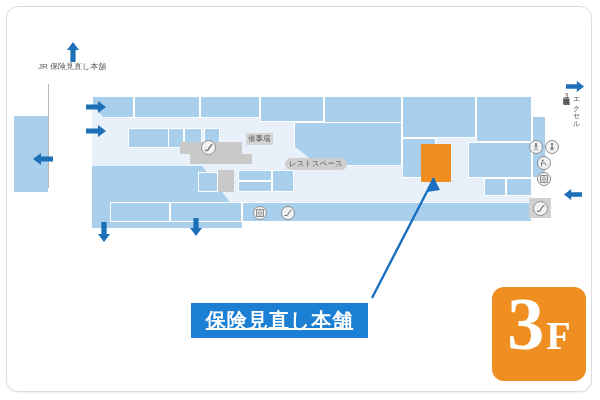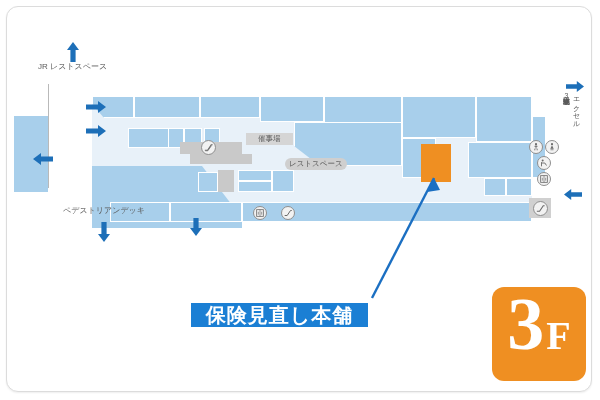--- a/index.html
+++ b/index.html
@@ -80,21 +80,21 @@
     font-size: 7.5px;
     padding: 1px 4px;
     border-radius: 7px;
     white-space: nowrap;
   }
   .pill-plain {
     position: absolute;
     background: #d5d5d5;
     color: #555555;
     font-size: 7.5px;
-    padding: 1px 12px;
+    padding: 1px 2px;
     white-space: nowrap;
   }
 
   
   .ficon {
     position: absolute;
     border-radius: 50%;
     border: 1px solid #8e8e8e;
     background: #f2f2f2;
     color: #6b6b6b;
@@ -327,34 +327,33 @@
         <path d="M20 7 L12 13 L12 9.6 L0 9.6 L0 4.4 L12 4.4 L12 1 Z" fill="#1d6fb8"></path>
       </svg>
     </div>
 
     <div class="arrow" style="left:564px;top:188px;">
       <svg width="18" height="13" viewBox="0 0 20 14">
         <path d="M0 7 L8 1 L8 4.4 L20 4.4 L20 9.6 L8 9.6 L8 13 Z" fill="#1d6fb8"></path>
       </svg>
     </div>
 
-    <div class="lbl" style="left:38px;top:62px;">JR レストスペース</div>
-
-    <div class="lbl lbl-center" style="left:40px;top:206px;width:128px;">ペデストリアンデッキ</div>
+    <div class="lbl" style="left:38px;top:62px;">JR 保険見直し本舗</div>
+
 
     <div class="lbl-vert" style="left:572px;top:92px;height:90px;">エクセル</div>
     <div class="lbl-vert" style="left:562px;top:92px;height:92px;">南口立体駐車場3F</div>
   </div>
 
   <svg class="abs" style="left:0;top:0;width:600px;height:400px;pointer-events:none;">
     <line x1="372" y1="298" x2="434" y2="178" stroke="#1b6fc2" stroke-width="2.4"></line>
     <path d="M434 178 L427 192 L440 190 Z" fill="#1b6fc2"></path>
   </svg>
 
-  <div class="callout" style="left:191px;top:303px;width:177px;height:24px;">保険見直し本舗</div>
+  <div class="callout" style="left:191px;top:303px;width:177px;height:35px;text-decoration:underline;">保険見直し本舗</div>
 
 
   <div class="badge-box" style="left:492px;top:287px;width:94px;height:94px;">
     <span class="badge-num">3</span>
     <span class="badge-f">F</span>
   </div>
 
 </div>
 
 </body></html>

